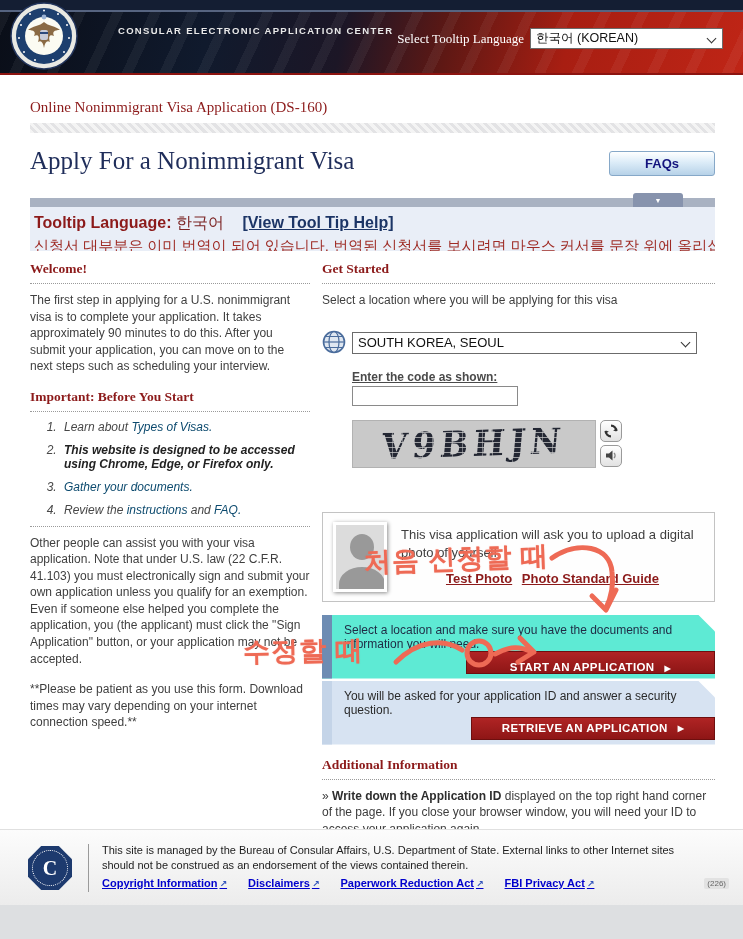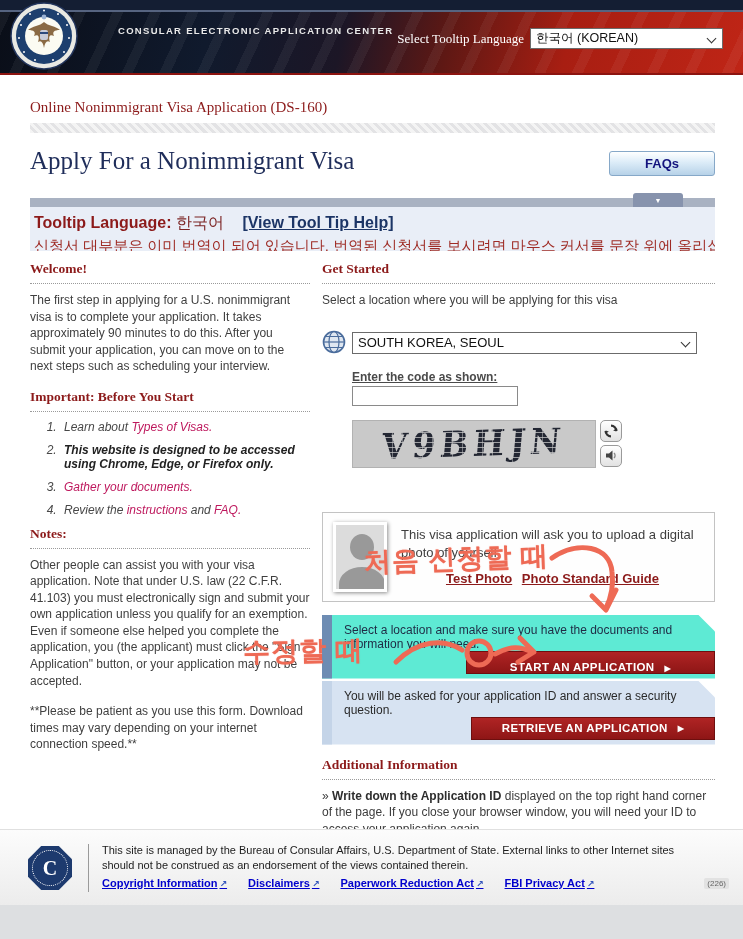--- a/index.html
+++ b/index.html
@@ -51,21 +51,21 @@
 
   
   .cols { display:flex; gap:12px; margin-top:10px; }
   .col-left { width:280px; flex:none; }
   .col-right { width:393px; flex:none; }
   .sec-head { font-family:"Liberation Serif","DejaVu Serif",serif; font-weight:bold; font-size:13.5px; color:#8c1a1a; }
   .dotted { border-bottom:1px dotted #9a9a9a; margin:6px 0 8px 0; }
   .body-txt { font-size:12px; color:#3f3f3f; line-height:1.38; }
   .left-list { margin:4px 0 4px 30px; font-size:12px; color:#474747; font-style:italic; }
   .left-list li { margin-bottom:9px; padding-left:4px; }
-  .left-list a { color:#be185d; }
+  .left-list a { color:#0c4a6e; }
   .left-list .bold-item { font-weight:bold; color:#222; }
   .mt14 { margin-top:14px; } .mt8 { margin-top:8px; }
 
   
   .loc-row { display:flex; align-items:flex-end; gap:6px; margin-top:21px; }
   .loc-select { width:345px; font-size:13px; height:22px; }
   .cap-label { margin:16px 0 2px 30px; font-size:12px; color:#4a4a4a; font-weight:bold; text-decoration:underline; }
   .cap-input { margin-left:30px; width:166px; height:20px; border:1px solid #8a8a8a; background:#fff; font-size:12px; padding:0 3px; }
   .cap-row { display:flex; gap:4px; margin:14px 0 0 30px; align-items:flex-start; }
   .captcha { width:244px; height:48px; background:#c9c9c9; border:1px solid #b2b2b2; overflow:hidden;
@@ -200,21 +200,20 @@
 
         <div class="sec-head mt14">Important: Before You Start</div>
         <div class="dotted"></div>
         <ol class="left-list">
           <li><span>Learn about </span><a>Types of Visas.</a></li>
           <li><a class="bold-item">This website is designed to be accessed using Chrome, Edge, or Firefox only.</a></li>
           <li><a>Gather your documents.</a></li>
           <li><span>Review the </span><a>instructions</a><span> and </span><a>FAQ.</a></li>
         </ol>
 
-        <div class="sec-head mt8">Notes:</div>
         <div class="dotted"></div>
         <div class="body-txt">Other people can assist you with your visa application. Note that under U.S. law (22 C.F.R. 41.103) you must electronically sign and submit your own application unless you qualify for an exemption. Even if someone else helped you complete the application, you (the applicant) must click the "Sign Application" button, or your application may not be accepted.</div>
         <div class="body-txt mt14">**Please be patient as you use this form. Download times may vary depending on your internet connection speed.**</div>
       </div>
 
       <div class="col-right">
         <div class="sec-head">Get Started</div>
         <div class="dotted"></div>
         <div class="body-txt">Select a location where you will be applying for this visa</div>
         <div class="loc-row">

